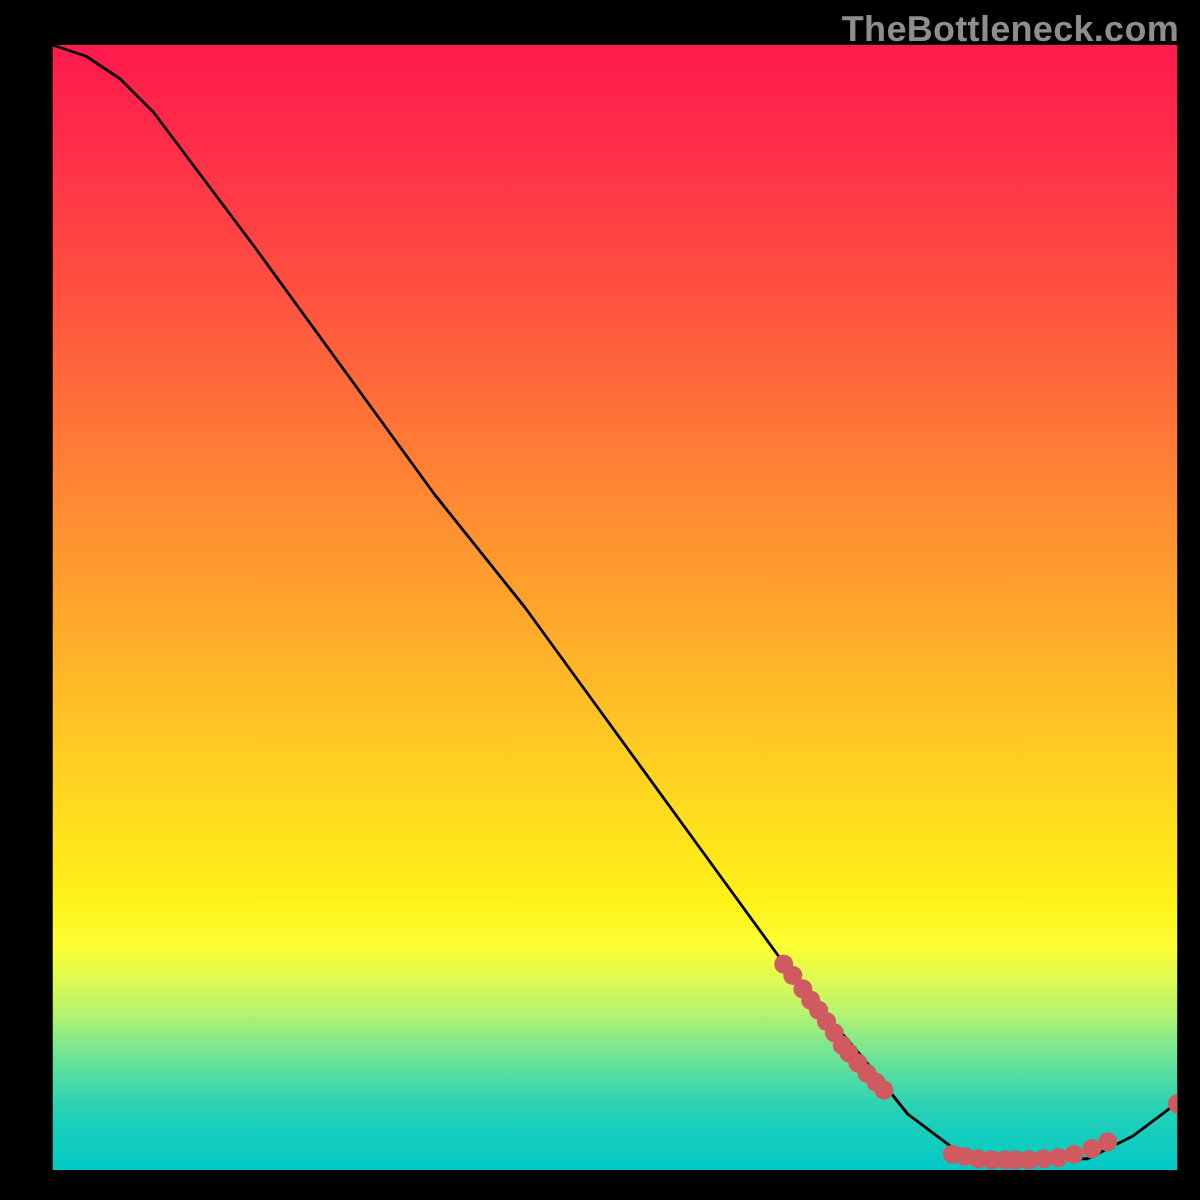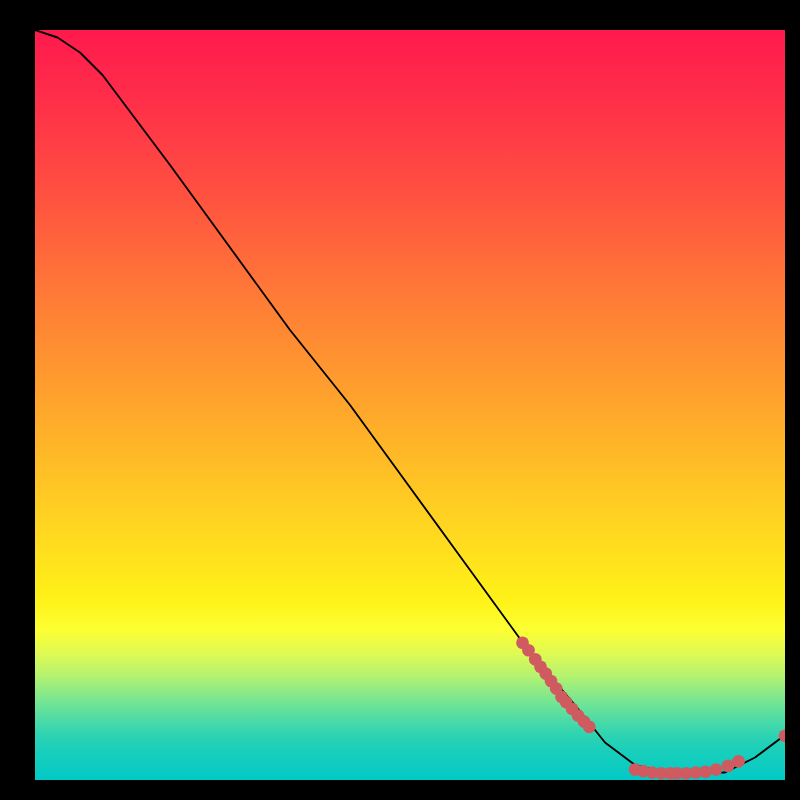--- a/index.html
+++ b/index.html
@@ -60,20 +60,21 @@
     font-size: 24px;
     font-weight: 600;
     color: #8e8e8e;
     letter-spacing: 0.2px;
   }
 </style>
 </head>
 <body>
 
 <div class="stage">
+  <div class="watermark">TheBottleneck.com</div>
 
   <div class="plot">
     <div class="gradient"></div>
     <svg class="overlay" viewBox="0 0 100 100" preserveAspectRatio="none">
       <polyline id="curve" fill="none" stroke="#000000" stroke-width="0.25" stroke-linecap="round" stroke-linejoin="round" points="0.00,0.00 3.00,1.00 6.00,3.00 9.00,6.00 12.00,10.00 18.00,18.00 26.00,29.00 34.00,40.00 42.00,50.00 50.00,61.00 58.00,72.00 66.00,83.00 72.00,90.00 76.00,95.00 80.00,98.00 84.00,99.00 88.00,99.00 92.00,99.00 96.00,97.00 100.00,94.00"></polyline>
       <g id="markers">
           <circle cx="65.00" cy="81.70" r="0.85" fill="#cf5b61"></circle>
           <circle cx="65.80" cy="82.70" r="0.85" fill="#cf5b61"></circle>
           <circle cx="66.70" cy="83.90" r="0.85" fill="#cf5b61"></circle>
           <circle cx="67.40" cy="84.90" r="0.85" fill="#cf5b61"></circle>

